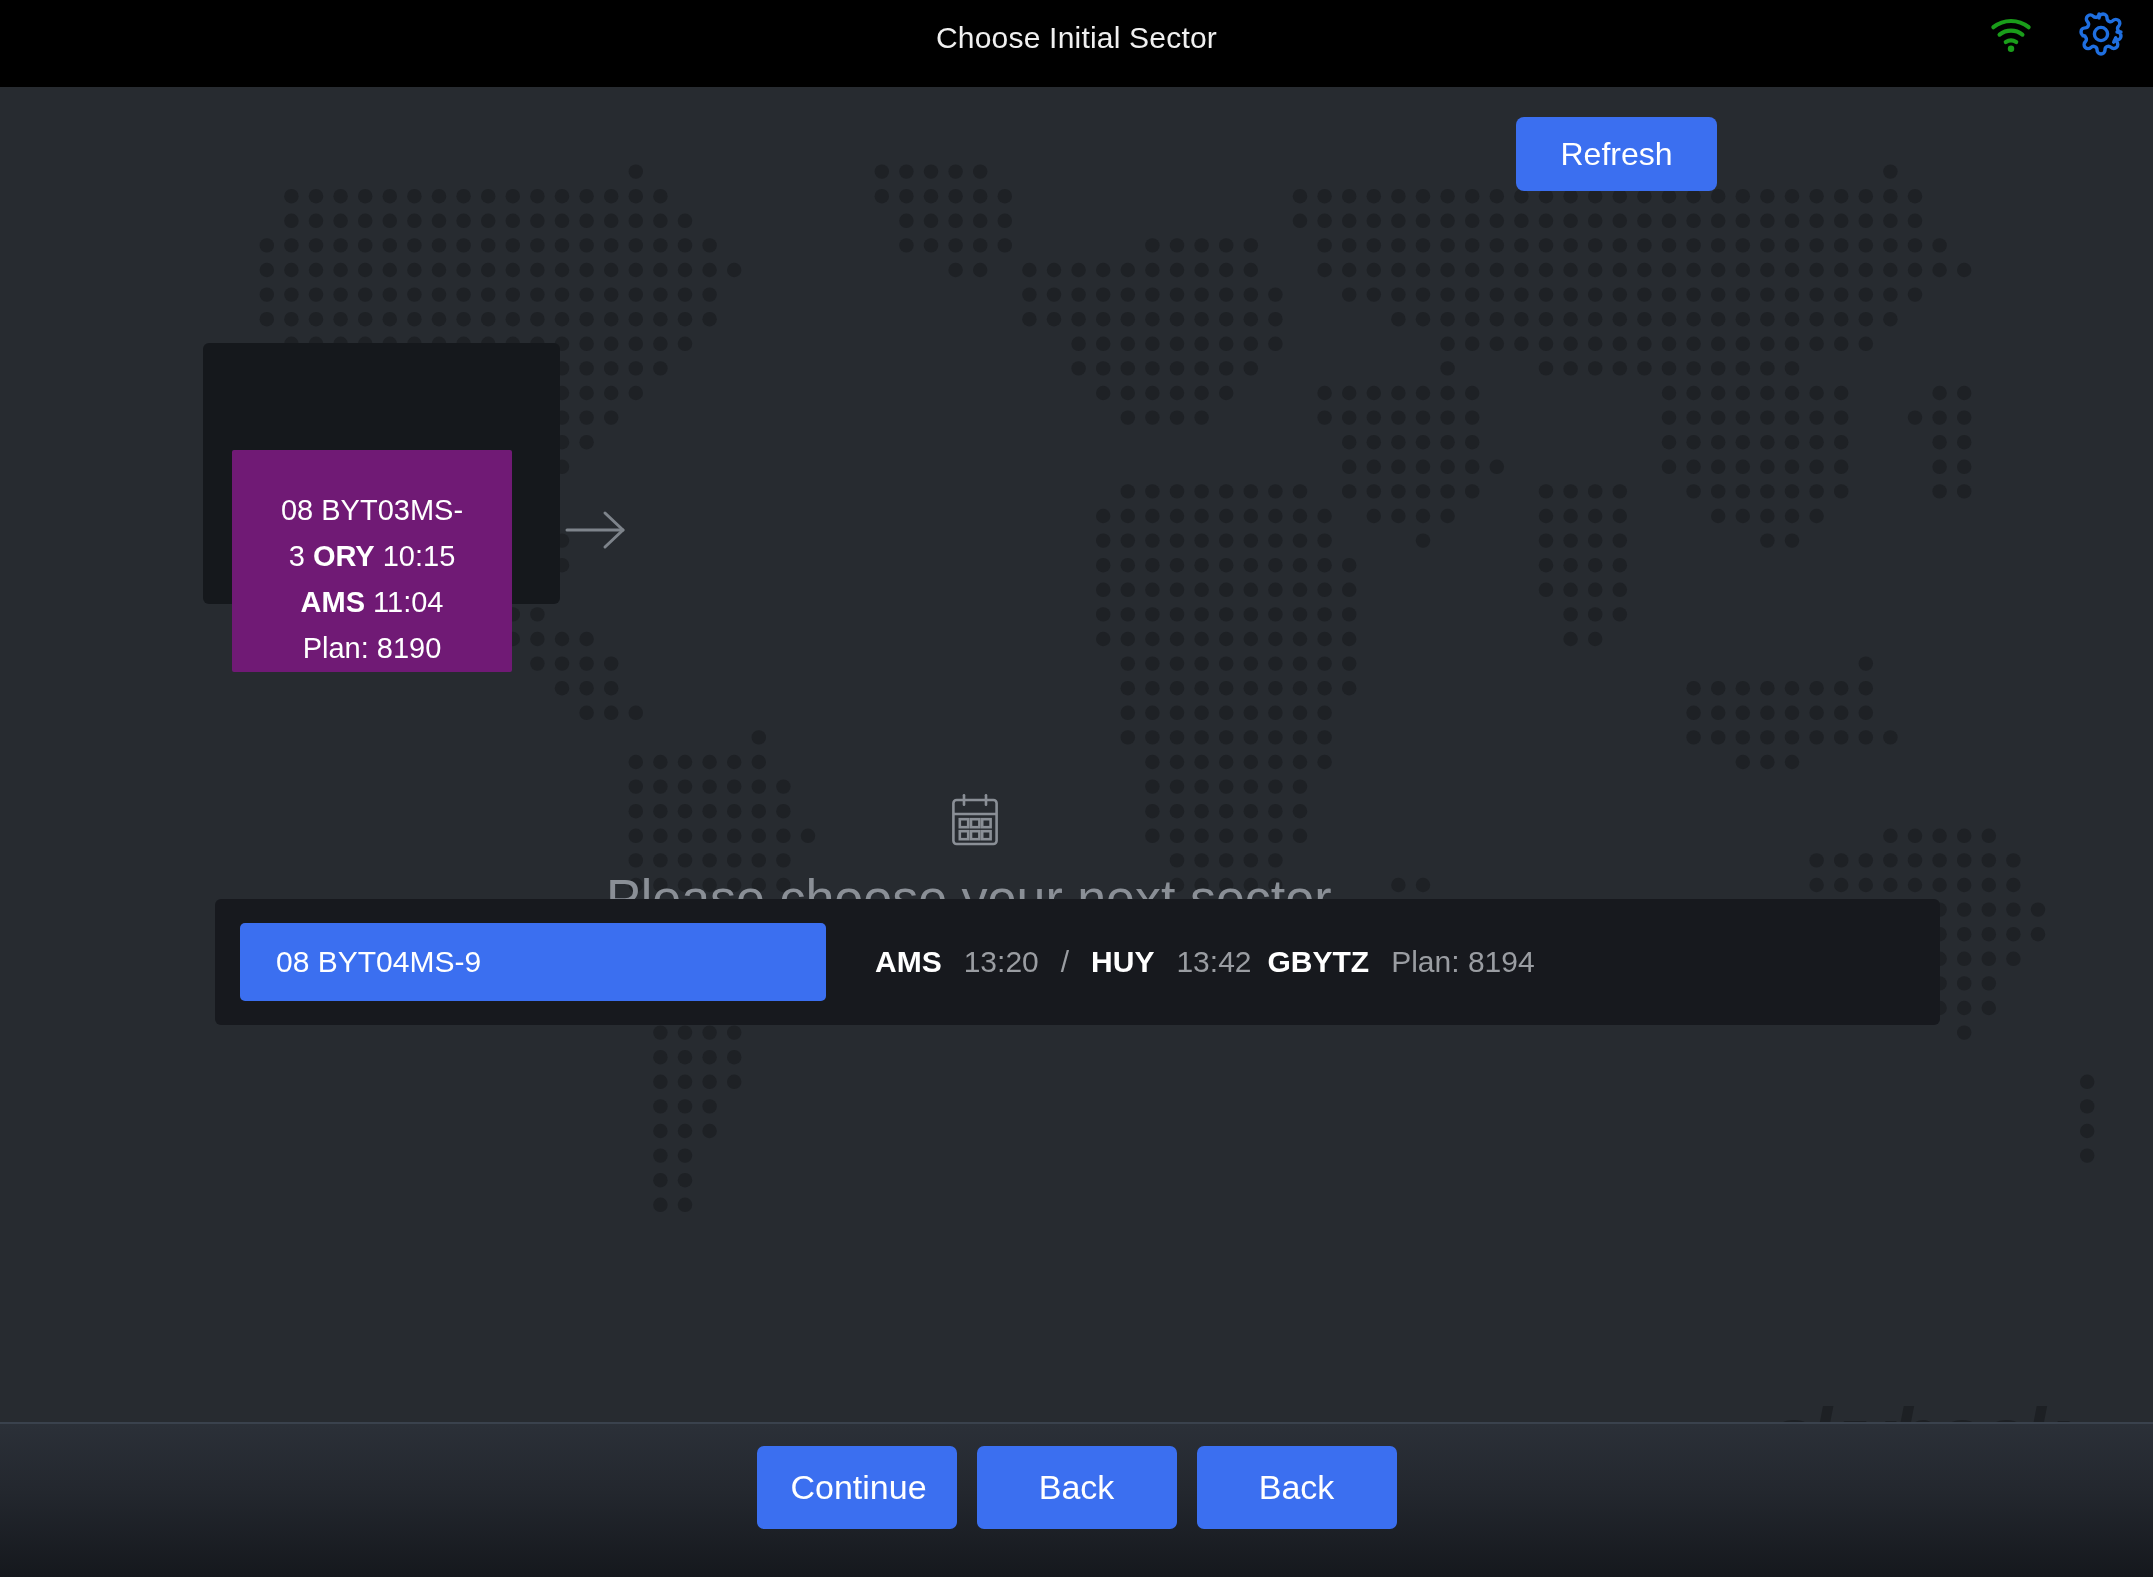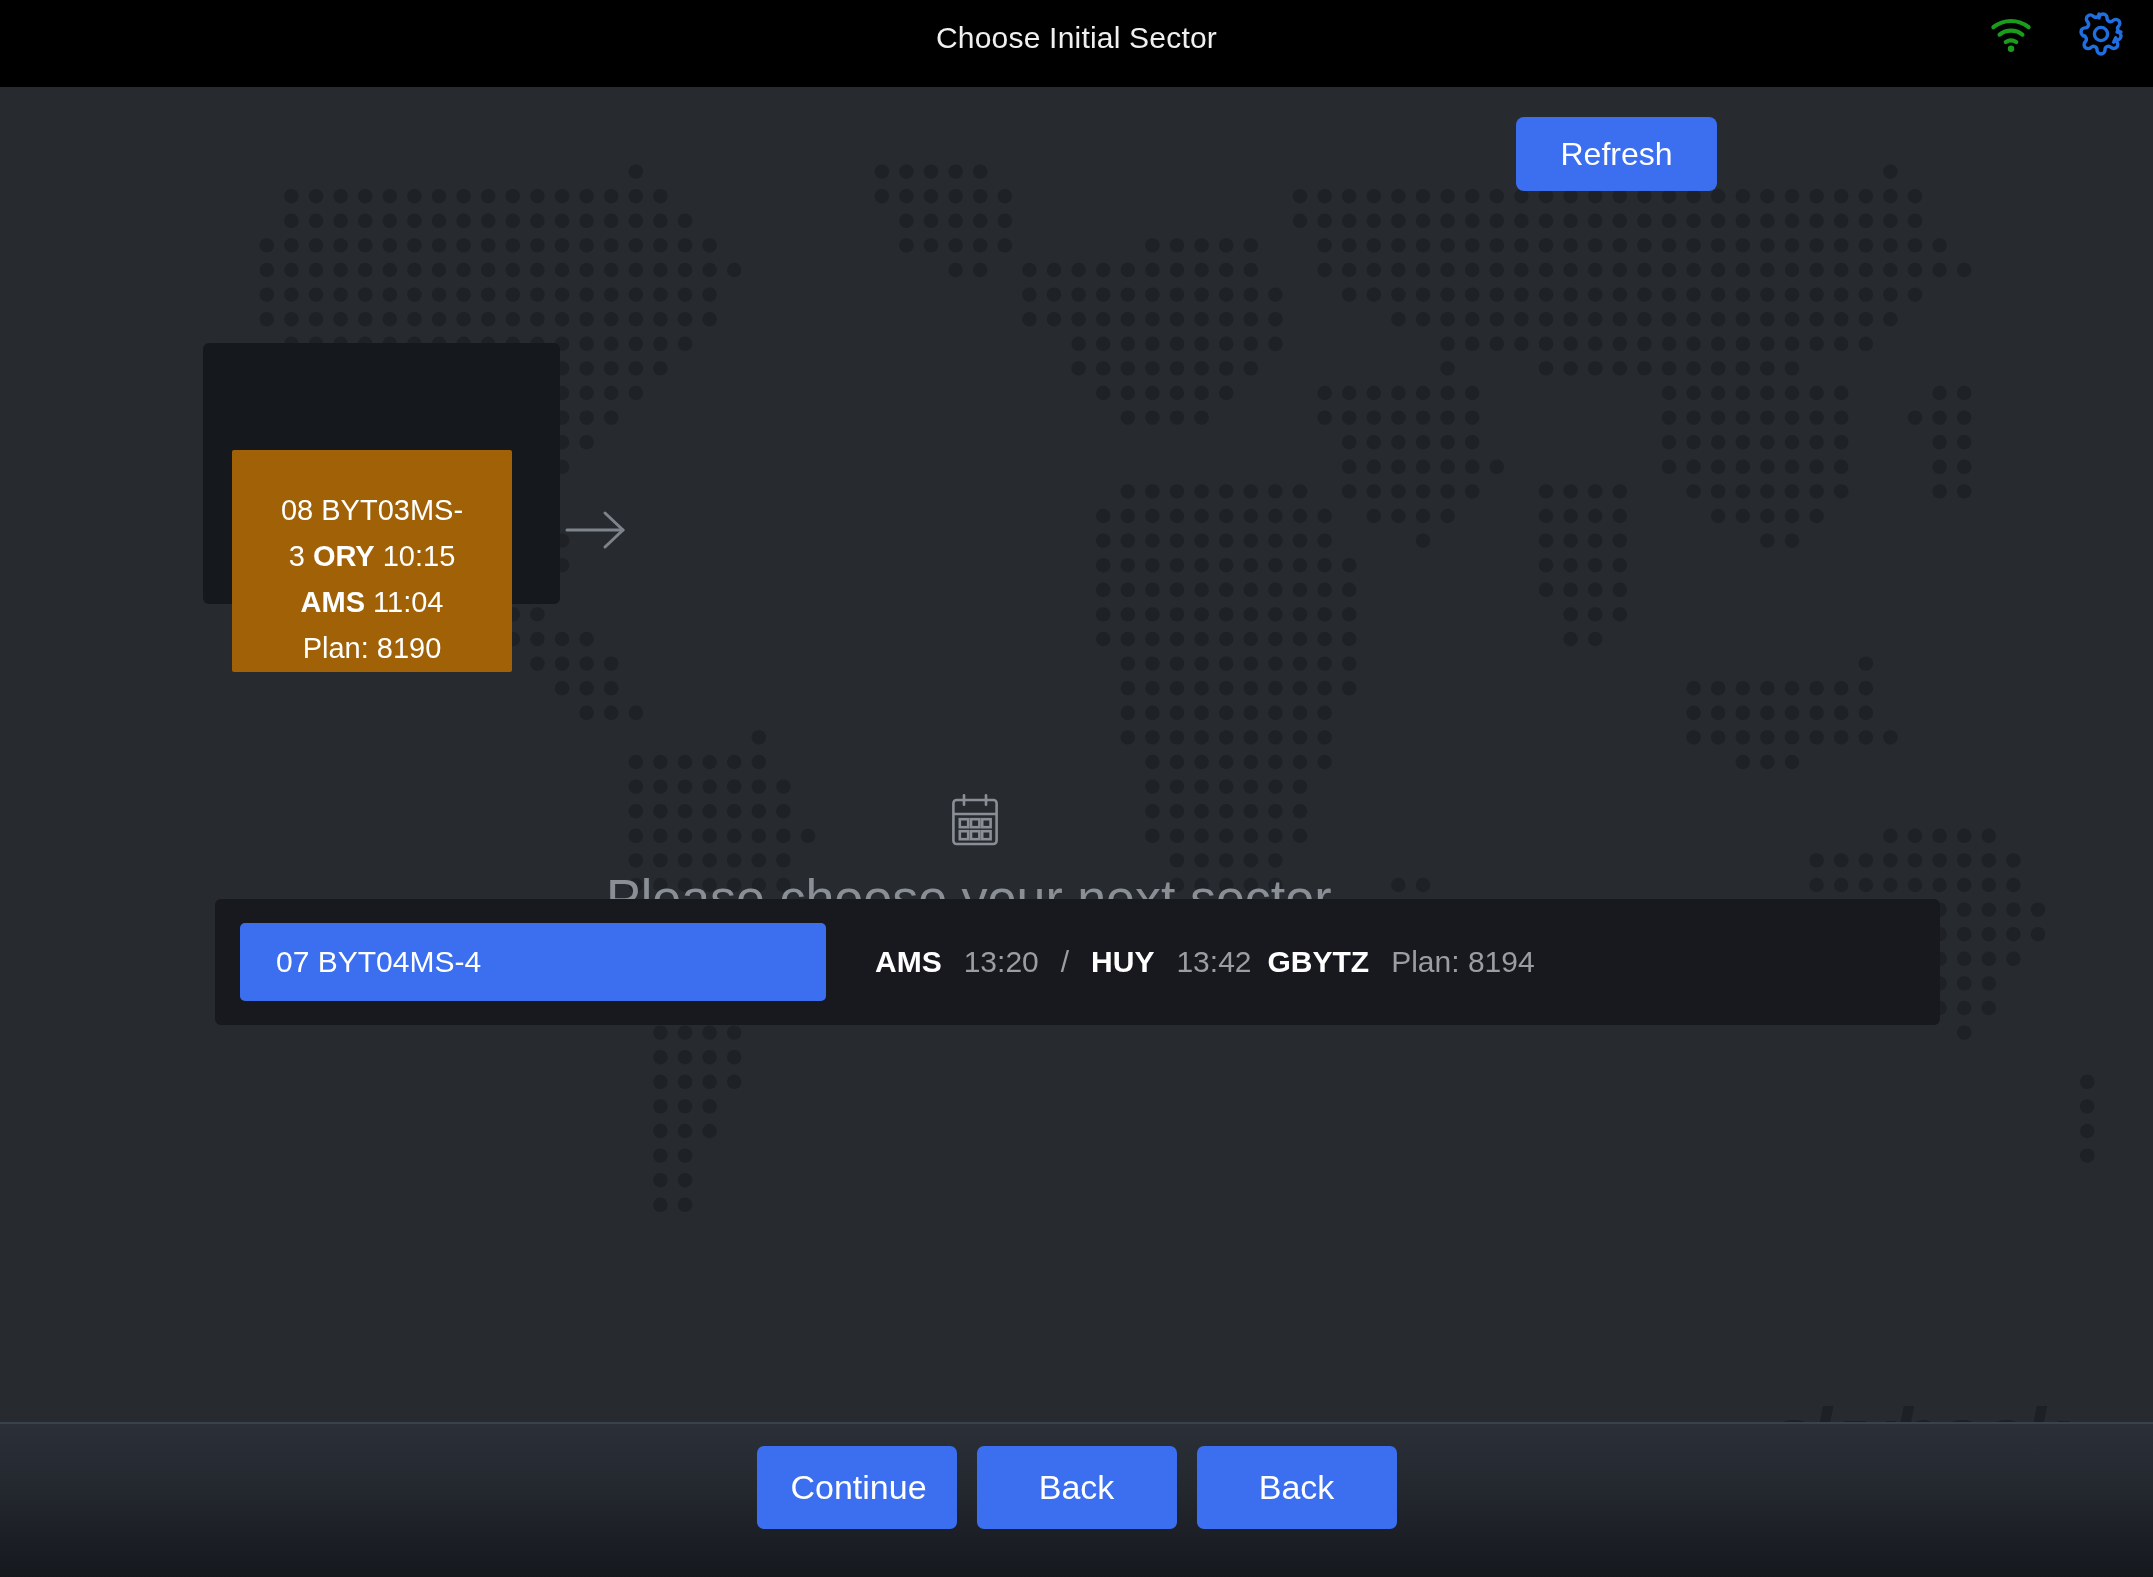--- a/index.html
+++ b/index.html
@@ -133,21 +133,21 @@
     height: 261px;
     background: #15181c;
     border-radius: 6px;
   }
   .voyage-card {
     position: absolute;
     top: 363px;
     left: 232px;
     width: 280px;
     height: 222px;
-    background: #a16207;
+    background: #701a75;
     text-align: center;
     color: #ffffff;
     font-size: 29px;
     line-height: 46px;
     padding-top: 37px;
     border-radius: 2px;
     cursor: pointer;
   }
   .voyage-card b { font-weight: bold; }
 
@@ -1270,21 +1270,21 @@
           <rect x="11" y="19.6" width="4.2" height="4"></rect>
           <rect x="16.6" y="19.6" width="4.2" height="4"></rect>
         </svg>
       </span>
       <span>Please choose your next sector.</span>
     </div>
 
     <div class="sector-list"></div>
     <div class="sector-row">
       <div class="sector-chip">
-        <span>07 BYT04MS-4</span>
+        <span>08 BYT04MS-9</span>
       </div>
       <div class="sector-detail">
         <span class="code">AMS</span>
         <span class="sp-wide"></span>
         <span>13:20</span>
         <span class="sp-wide"></span>
         <span>/</span>
         <span class="sp-wide"></span>
         <span class="code">HUY</span>
         <span class="sp-wide"></span>

